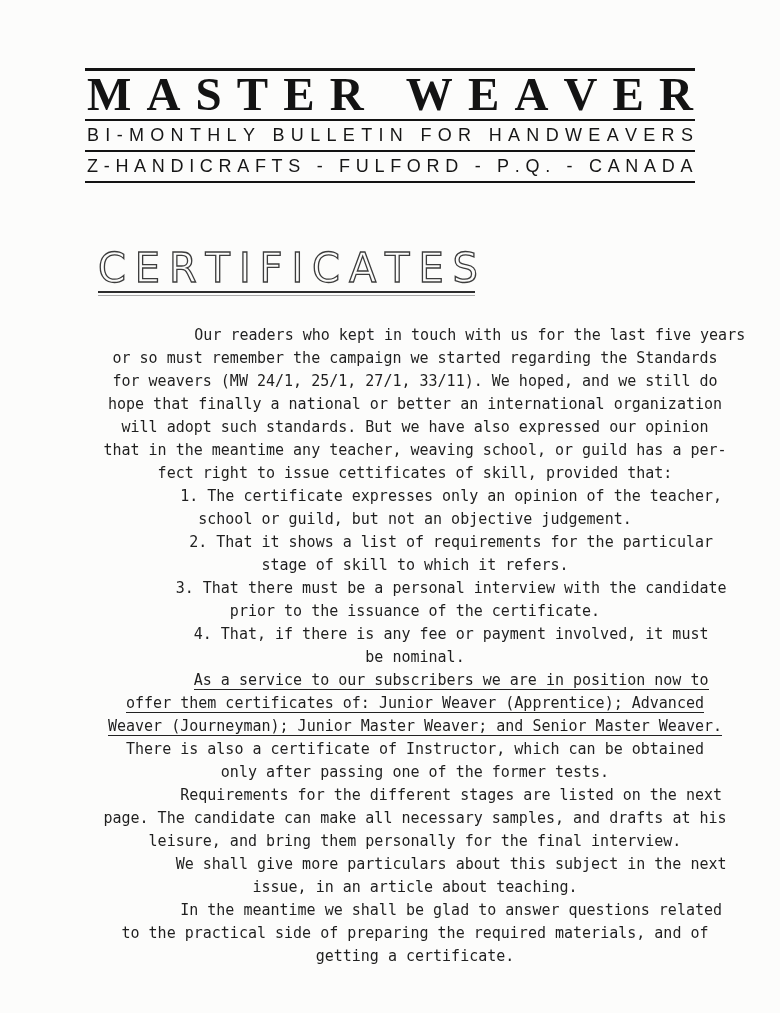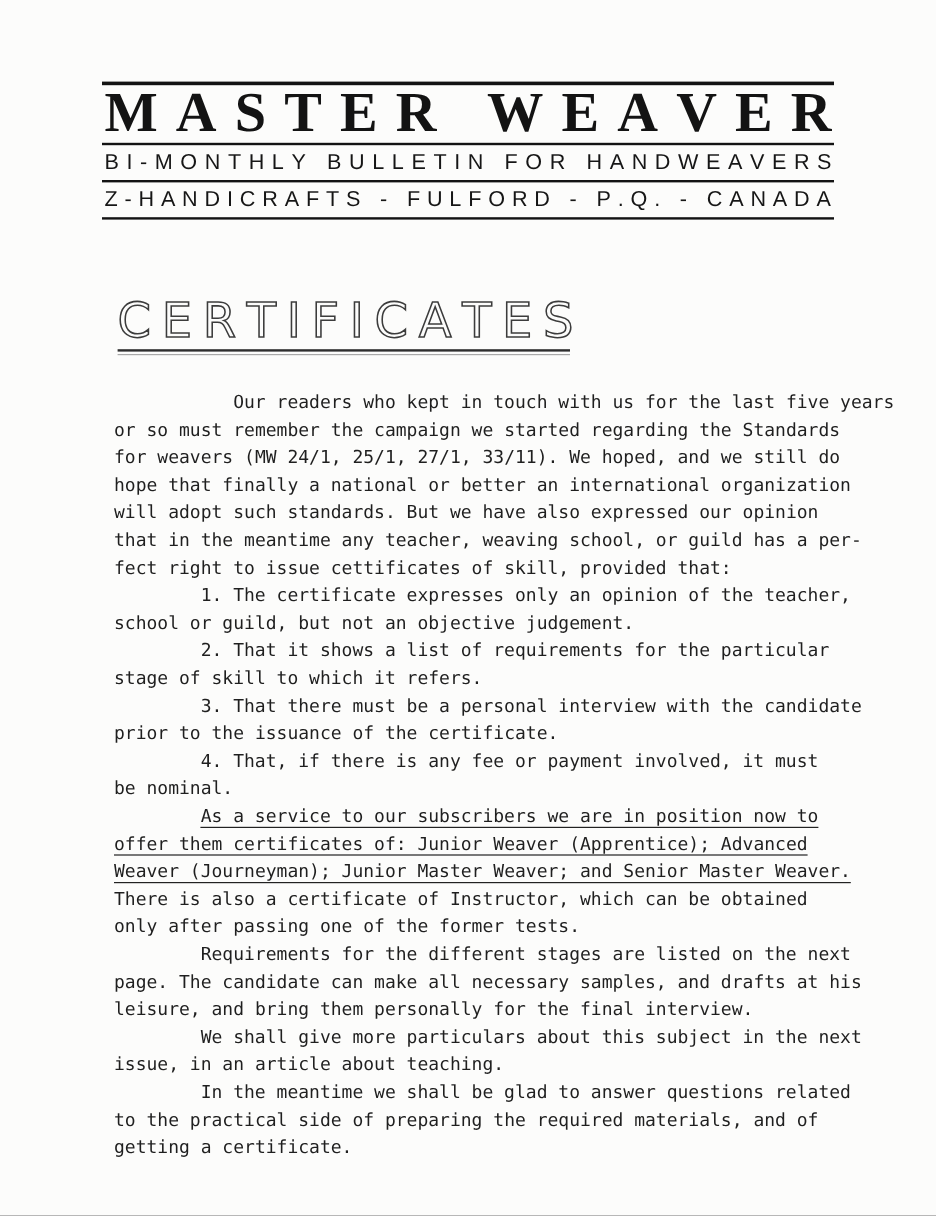--- a/index.html
+++ b/index.html
@@ -72,21 +72,21 @@
   
   .body-text {
     position: absolute;
     left: 95px;
     top: 324px;
     width: 640px;
     font-size: 15px;
     line-height: 23px;
     white-space: pre;
   }
-  .line { height: 23px; }
+  .line { height: 23px; text-align: center; }
   .line .ind { display: inline-block; }
   .line .u {
     border-bottom: 1.5px solid #222;
   }
 </style>
 </head>
 <body>
 
 <div class="page">
 

